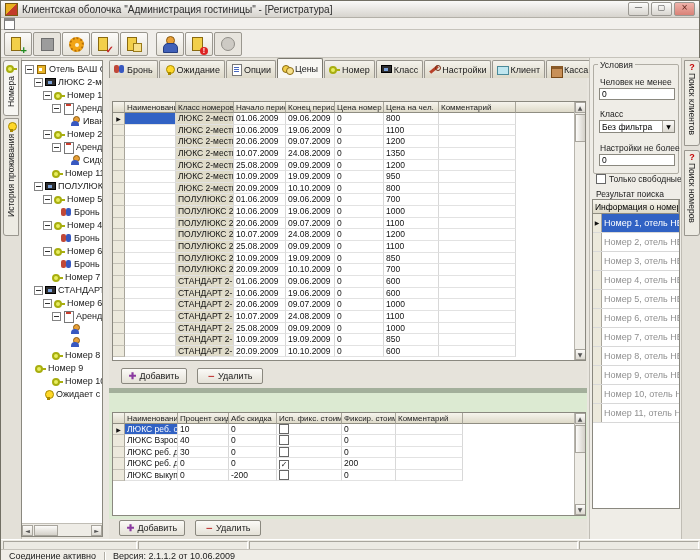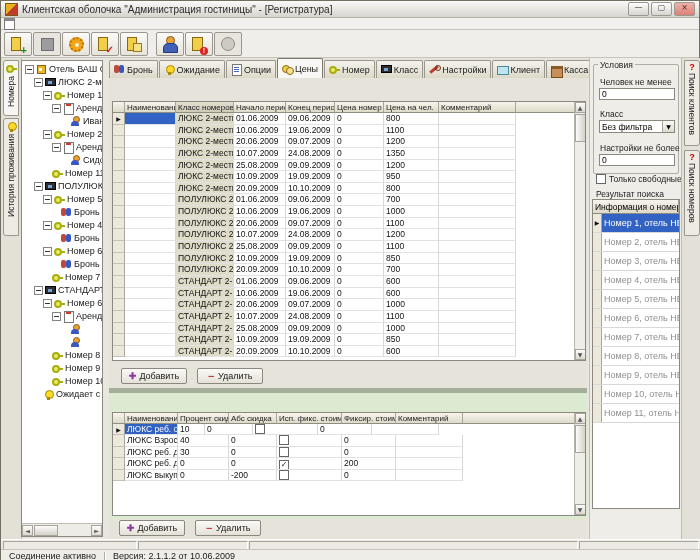--- a/index.html
+++ b/index.html
@@ -371,21 +371,21 @@
           <div class="tree-row" style="padding-left:39px">
             <span class="exp-sp"></span>
             <span class="i person"></span>
             <span class="tl"></span>
           </div>
           <div class="tree-row" style="padding-left:21px">
             <span class="exp-sp"></span>
             <span class="i key"></span>
             <span class="tl">Номер 8</span>
           </div>
-          <div class="tree-row" style="padding-left:21px">
+          <div class="tree-row" style="padding-left:4px">
             <span class="exp-sp"></span>
             <span class="i key"></span>
             <span class="tl">Номер 9</span>
           </div>
           <div class="tree-row" style="padding-left:21px">
             <span class="exp-sp"></span>
             <span class="i key"></span>
             <span class="tl">Номер 10</span>
           </div>
           <div class="tree-row" style="padding-left:12px">
@@ -674,21 +674,21 @@
                 <span class="g-hcell" style="width:51px">Процент скидки</span>
                 <span class="g-hcell" style="width:48px">Абс скидка</span>
                 <span class="g-hcell" style="width:65px">Исп. фикс. стоимость</span>
                 <span class="g-hcell" style="width:54px">Фиксир. стоимость</span>
                 <span class="g-hcell" style="width:67px">Комментарий</span>
                 <span class="g-hcell" style="width:113px"></span>
               </div>
               <div class="g-row" style="height:11.4px">
                 <span class="g-ind glyph" style="width:12px;line-height:11.4px">▶</span>
                 <span class="g-cell sel" style="width:53px;line-height:11.4px">ЛЮКС реб. осн.</span>
-                <span class="g-cell" style="width:27px;line-height:11.4px">10</span>
+                <span class="g-cell" style="width:51px;line-height:11.4px">10</span>
                 <span class="g-cell" style="width:48px;line-height:11.4px">0</span>
                 <span class="g-cell" style="width:65px;line-height:11.4px"><span class="cbx"></span></span>
                 <span class="g-cell" style="width:54px;line-height:11.4px">0</span>
                 <span class="g-cell" style="width:67px;line-height:11.4px"></span>
               </div>
               <div class="g-row" style="height:11.4px">
                 <span class="g-ind glyph" style="width:12px;line-height:11.4px"></span>
                 <span class="g-cell" style="width:53px;line-height:11.4px">ЛЮКС Взросл. д</span>
                 <span class="g-cell" style="width:51px;line-height:11.4px">40</span>
                 <span class="g-cell" style="width:48px;line-height:11.4px">0</span>

